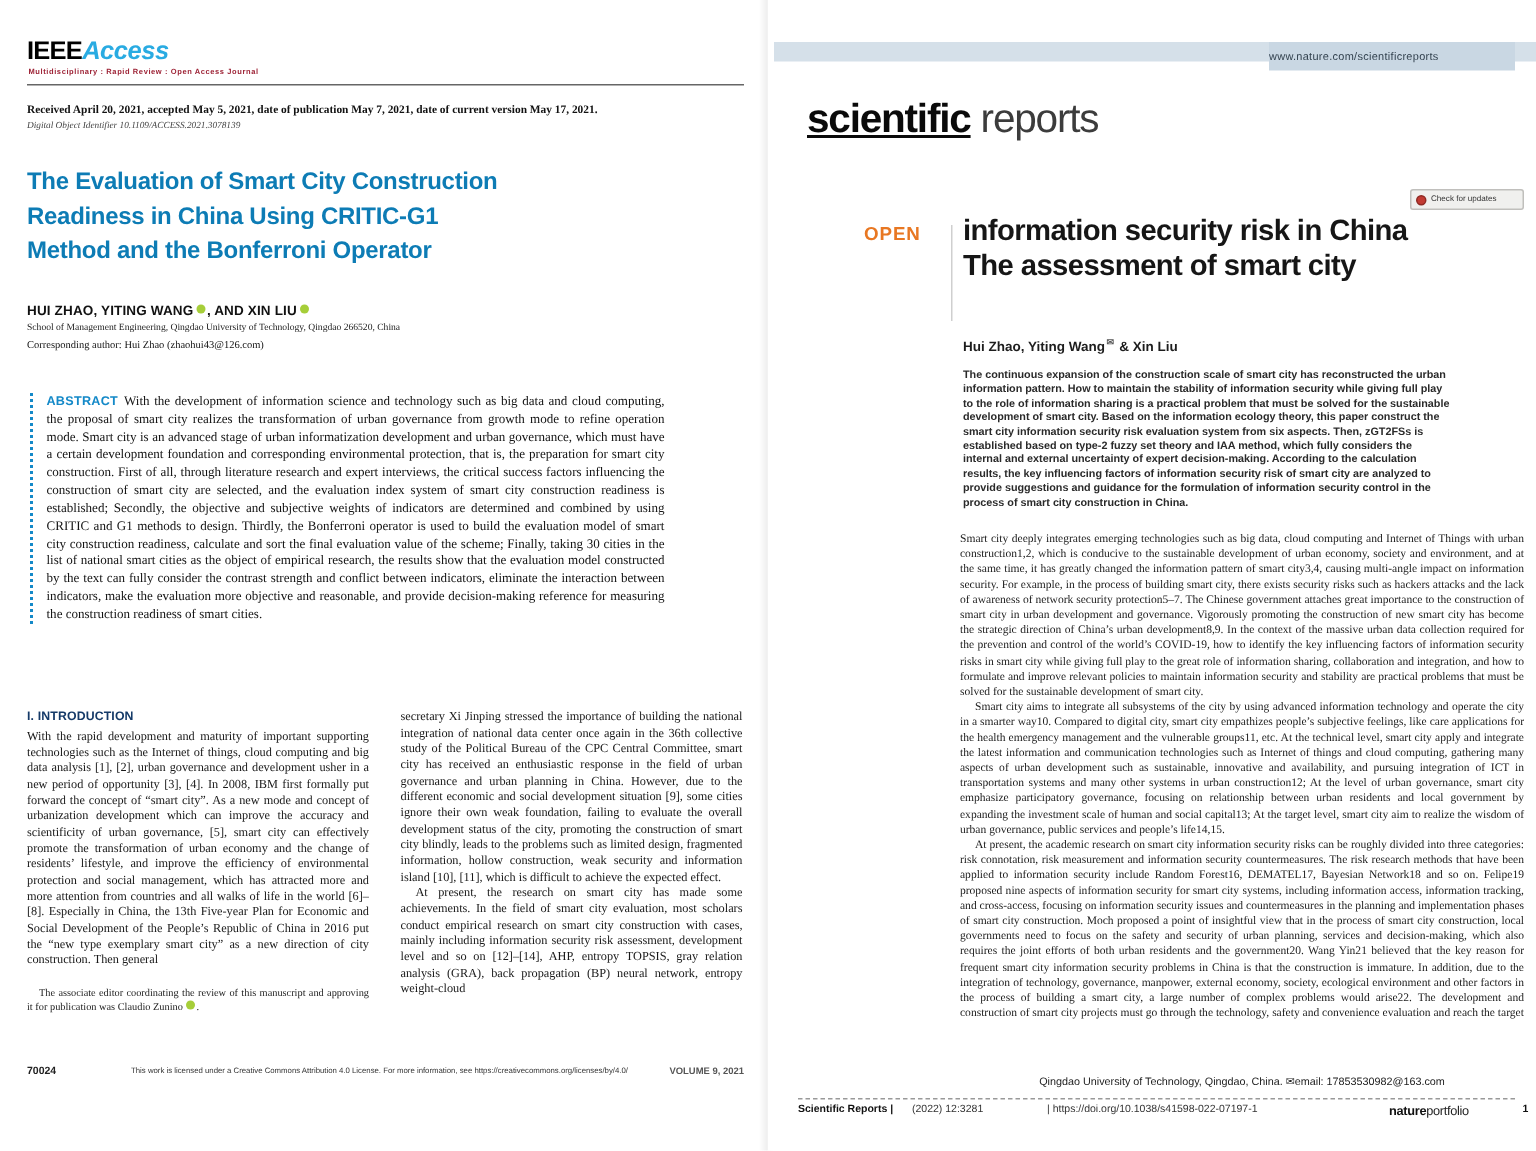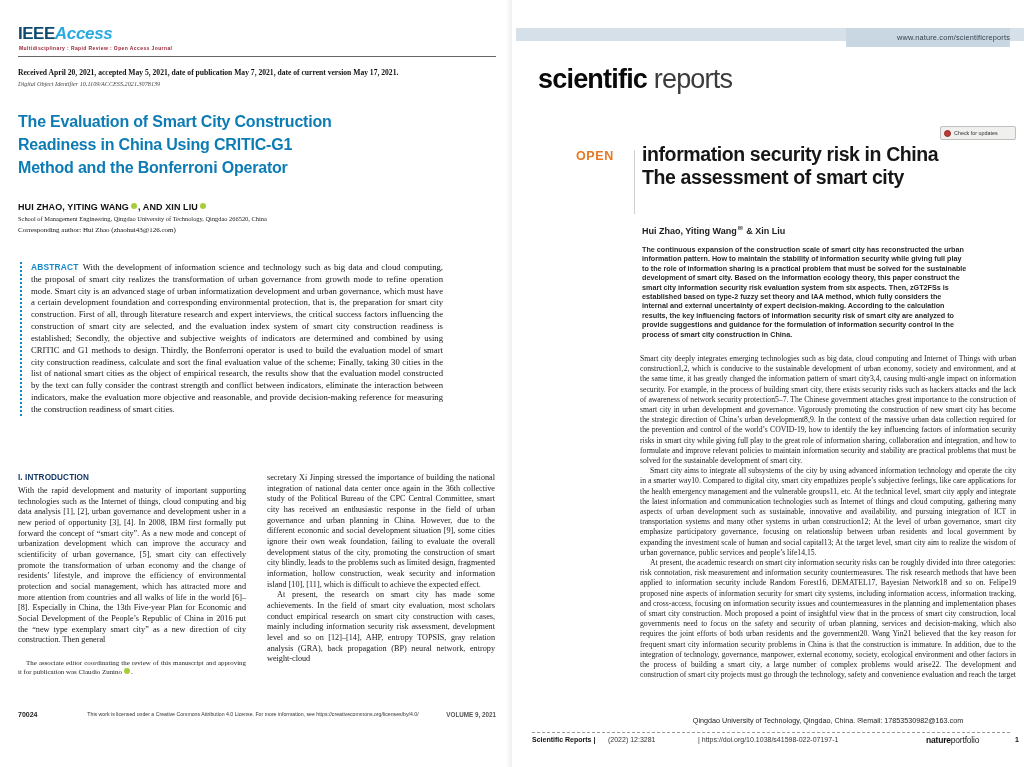--- a/index.html
+++ b/index.html
@@ -10,21 +10,21 @@
   }
   .abs{position:absolute;}
   .page{position:absolute;top:0;width:512px;height:767px;background:#fff;}
   #pageL{left:0;}
   #pageR{left:512px;}
   #spine{position:absolute;top:0;left:506px;width:10px;height:767px;
     background:linear-gradient(to right,rgba(0,0,0,0),rgba(0,0,0,0.06),rgba(0,0,0,0));}
 
   
   .ia-logo{top:24px;left:18px;white-space:nowrap;}
-  .ia-ieee{font-size:17px;font-weight:900;color:#0c4a6e;letter-spacing:-0.5px;}
+  .ia-ieee{font-size:17px;font-weight:900;color:#000000;letter-spacing:-0.5px;}
   .ia-access{font-size:17px;font-style:italic;font-weight:600;color:#29abe2;letter-spacing:-0.3px;}
   .ia-tagline{top:45px;left:19px;font-size:5px;color:#9d2235;letter-spacing:0.4px;font-weight:700;}
   .ia-rule{top:56px;left:18px;width:478px;height:1px;background:#666;}
   .ia-received{top:68px;left:18px;width:440px;font-family:"Liberation Serif",serif;
     font-size:7.6px;font-weight:600;color:#111;}
   .ia-doi{top:80px;left:18px;font-family:"Liberation Serif",serif;font-style:italic;
     font-size:6.2px;color:#444;}
   .ia-title{top:110px;left:18px;width:400px;color:#0d7cb5;font-weight:700;
     font-size:16px;line-height:23px;letter-spacing:-0.2px;}
   .ia-authors{top:202px;left:18px;font-size:9px;font-weight:700;color:#111;letter-spacing:0.1px;}
@@ -48,23 +48,23 @@
   .ia-footnote{font-family:"Liberation Serif",serif;font-size:6.9px;line-height:1.35;
     color:#222;margin-top:12px;text-align:justify;text-indent:8px;}
   .ia-footer{top:711px;left:18px;width:478px;display:flex;align-items:flex-start;}
   .ia-pageno{font-size:7px;font-weight:700;color:#222;width:60px;}
   .ia-license{font-size:5.2px;color:#333;width:350px;text-align:center;line-height:1.3;}
   .ia-volume{font-size:6.3px;color:#555;width:68px;text-align:right;font-weight:600;}
 
   
   .sr-band{top:28px;left:4px;width:508px;height:13px;background:#d5e0e9;}
   .sr-urlbox{top:28px;left:334px;width:164px;height:19px;background:#c9d7e3;
-    font-size:7.3px;color:#33424f;text-align:right;line-height:19px;letter-spacing:0.2px;}
+    font-size:7.3px;color:#33424f;text-align:left;line-height:19px;letter-spacing:0.2px;}
   .sr-logo{top:64px;left:26px;white-space:nowrap;letter-spacing:-0.8px;}
-  .sr-logo-b{font-size:27px;font-weight:800;color:#0a0a0a;}
+  .sr-logo-b{font-size:27px;font-weight:800;color:#0a0a0a;text-decoration:underline;}
   .sr-logo-r{font-size:27px;font-weight:400;color:#3c3c3c;}
   .sr-badge{top:126px;left:428px;width:76px;height:14px;background:#f0f0ee;
     border:1px solid #c0bfbc;border-radius:2px;display:flex;align-items:center;
     gap:3px;padding:0 3px;box-sizing:border-box;}
   .sr-badge-icon{width:7px;height:7px;border-radius:50%;background:#c23b33;
     display:inline-block;border:1px solid #8f2a24;box-sizing:border-box;}
   .sr-badge-label{font-size:5.4px;color:#333;white-space:nowrap;}
   .sr-open{top:149px;left:64px;font-size:12.5px;font-weight:700;color:#e87722;letter-spacing:0.6px;}
   .sr-title-rule{top:150px;left:122px;width:1px;height:64px;background:#cfcfcf;}
   .sr-title{top:143px;left:130px;width:372px;font-size:19.5px;font-weight:700;

